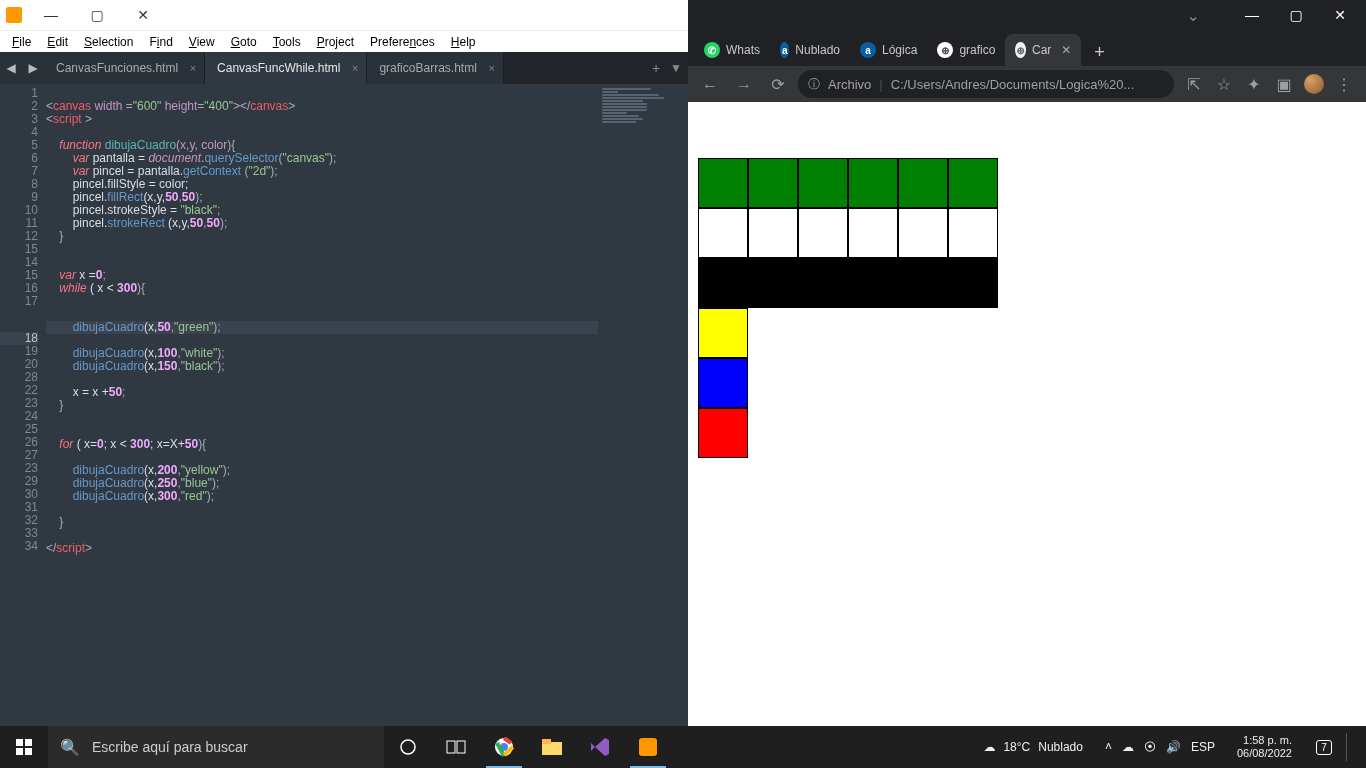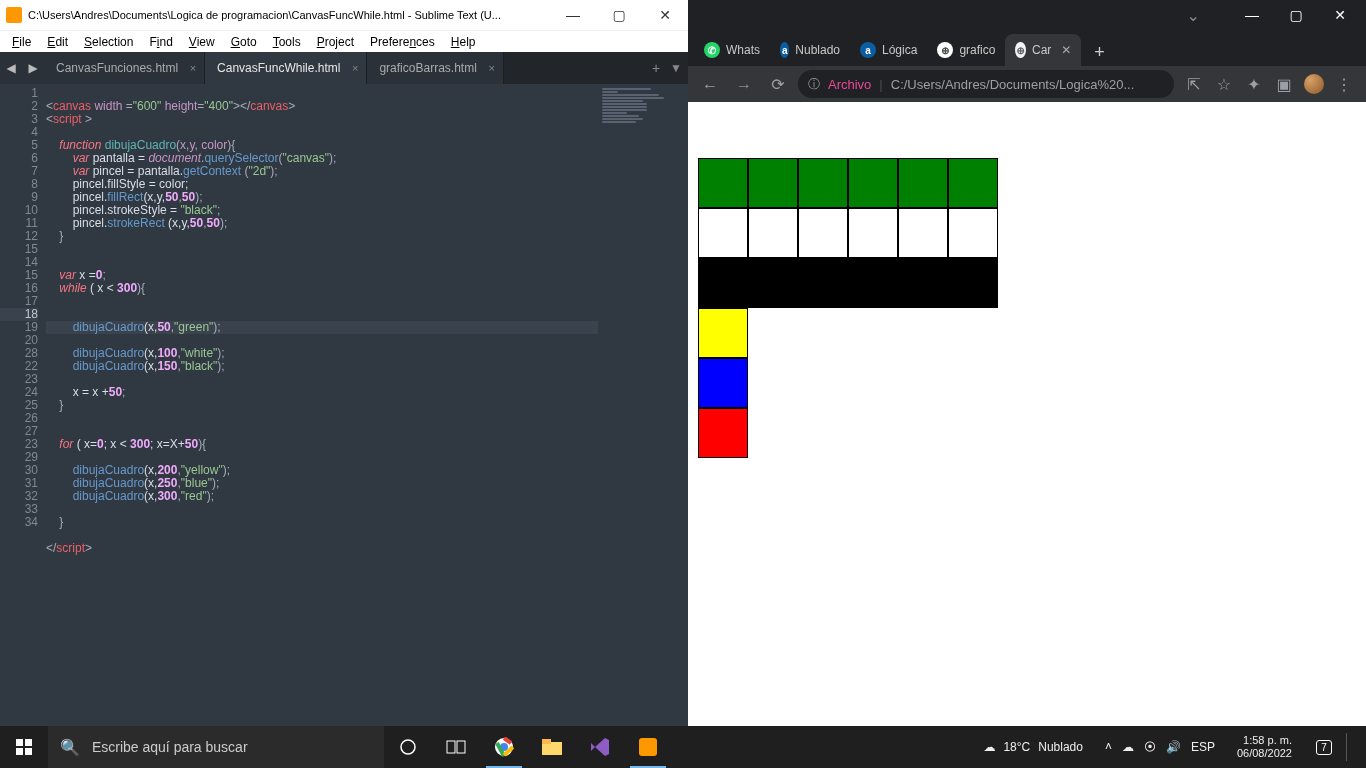--- a/index.html
+++ b/index.html
@@ -19,21 +19,21 @@
 .subl-tabs { height: 32px; background: #22262a; display: flex; align-items: stretch; }
 .subl-tabs .stab-left { width: 44px; background: #2b3138; display: flex; }
 .subl-tabs .stab-left .arrow { width: 22px; color: #bbb; display:flex; align-items:center; justify-content:center; font-size:12px; }
 .subl-tabs .stab { position: relative; background: #2b3138; color: #aaa; font-size: 12px; padding: 0 26px 0 12px; display: flex; align-items: center; border-right: 1px solid #1b1e22; min-width: 0; }
 .subl-tabs .stab.active { background: #303841; color: #e6e6e6; }
 .subl-tabs .stab .stx { position: absolute; right: 8px; color: #888; font-size: 11px; }
 .subl-tabs .stab-fill { flex: 1; background: #22262a; display:flex; align-items:center; justify-content:flex-end; padding-right:6px; gap:10px; color:#888; font-size:14px; }
 
 .subl-body { flex: 1; display: flex; position: relative; overflow: hidden; }
 .gutter { width: 46px; background: #303841; color: #808890; font-size: 12px; text-align: right; padding: 3px 8px 0 0; font-family: Consolas, monospace; line-height: 13px; }
-.gutter .gline.hl { background: #3a434d; color: #c0c6cc; }
+.gutter .gline.hl { background: #3a434d; color: #c0c6cc; margin-top: 24px; }
 .code { flex: 1; font-family: Consolas, monospace; font-size: 12px; color: #d8dee9; white-space: pre; padding: 3px 0 0 0; line-height: 13px; position: relative; }
 .code .ln.hl { background: #3a434d; display: block; }
 .c-kw { color: #f97583; font-style: italic; }
 .c-fn { color: #6699cc; }
 .c-def { color: #5fb3b3; }
 .c-str { color: #99c794; }
 .c-num { color: #f0abfc; font-weight: bold; }
 .c-var { color: #c594c5; font-style:italic; }
 .c-tag { color: #ec5f67; }
 .c-attr { color: #c594c5; text-align: right; }
@@ -66,21 +66,21 @@
 .ctab-plus { width: 28px; height: 28px; color: #ccc; display:flex; align-items:center; justify-content:center; font-size:18px; margin-left:4px; }
 .cicon-wa{background:#25d366;color:#fff}
 .cicon-a{background:#0b5ea0;color:#fff}
 .cicon-g{background:#fff;color:#444}
 .cicon-ch{background:#f1f3f4;color:#5f6368}
 
 .chrome-addr { height: 36px; background: #35363a; display: flex; align-items: center; padding: 0 8px; gap: 6px; }
 .chrome-addr .abtn { width: 28px; height: 28px; display:flex; align-items:center; justify-content:center; color:#9aa0a6; font-size:16px; border-radius:50%; }
 .chrome-addr .url { flex:1; height: 28px; background: #202124; border-radius: 14px; display:flex; align-items:center; padding:0 10px; color:#9aa0a6; font-size: 13px; gap: 8px; overflow:hidden; white-space:nowrap; }
 .chrome-addr .url .info { font-size:12px; }
-.chrome-addr .url .scheme { color:#ec4899; }
+.chrome-addr .url .scheme { color:#a3a3a3; }
 .chrome-addr .aright { display:flex; gap:2px; }
 
 .chrome-viewport { flex: 1; background: #fff; position: relative; }
 .canvas-area { position: absolute; left: 10px; top: 56px; }
 .sq { width: 50px; height: 50px; border: 1px solid #000; box-sizing: border-box; }
 .row { display: flex; }
 
 
 .taskbar { position: absolute; left: 0; bottom: 0; width: 1366px; height: 42px; background: #1f1f1f; display: flex; align-items: center; color: #fff; font-size: 12px; }
 .tb-start { width: 48px; height: 42px; display:flex; align-items:center; justify-content:center; }
@@ -99,21 +99,20 @@
 .avatar { width:20px; height:20px; border-radius:50%; background: radial-gradient(circle at 30% 30%, #d9a066, #8b5a2b); }
 
 .fade{opacity:.85}
 </style>
 </head>
 <body>
 
 <div class="sublime">
   <div class="subl-titlebar">
     <div class="st-icon"></div>
-    <div class="st-title">C:\Users\Andres\Documents\Logica de programacion\CanvasFuncWhile.html - Sublime Text (U...</div>
     <div class="wbtn">—</div>
     <div class="wbtn">▢</div>
     <div class="wbtn close">✕</div>
   </div>
   <div class="subl-menubar">
     <div class="mitem"><u>F</u><span title="File">ile</span></div>
     <div class="mitem"><u>E</u>dit</div>
     <div class="mitem"><u>S</u>election</div>
     <div class="mitem">F<u>i</u>nd</div>
     <div class="mitem"><u>V</u>iew</div>

